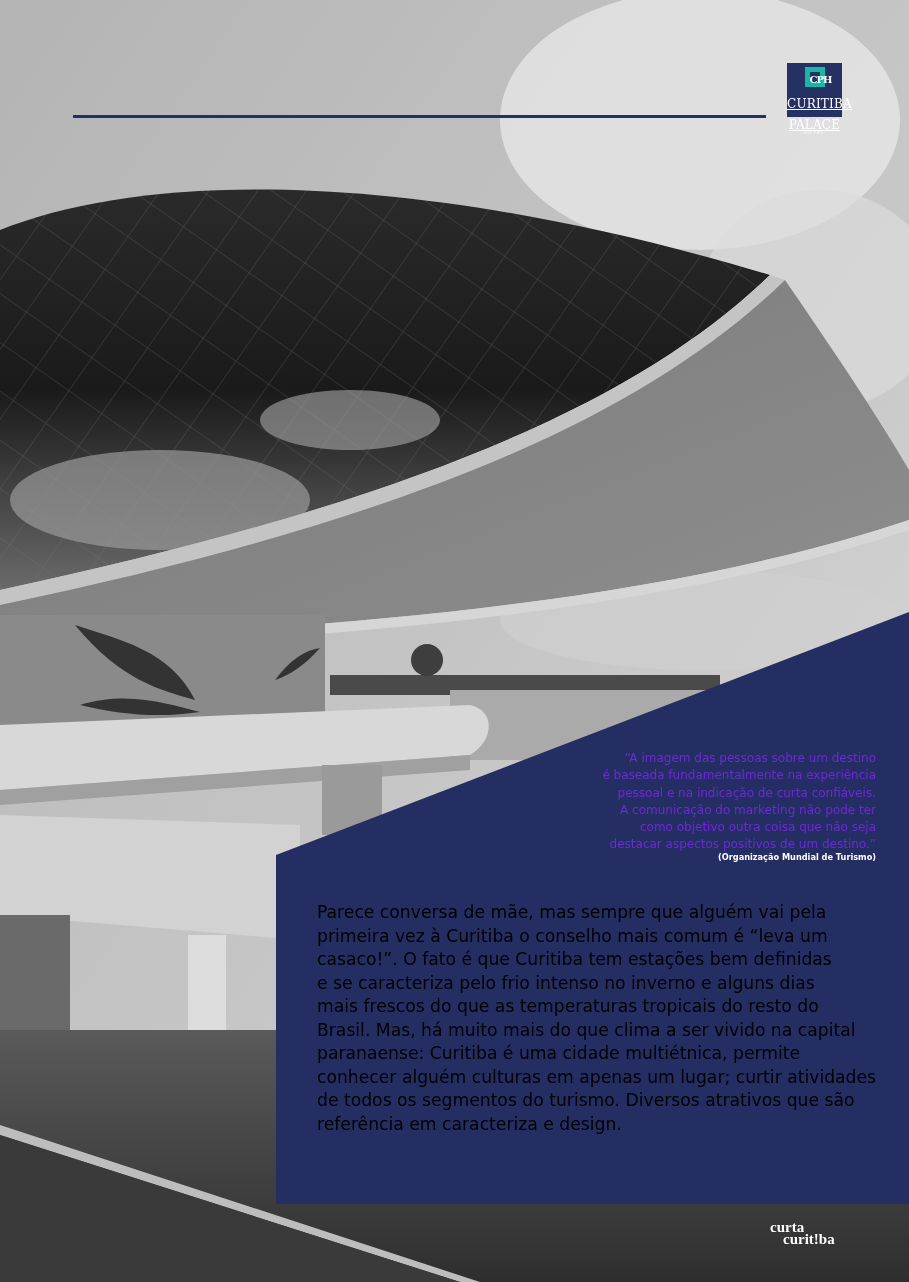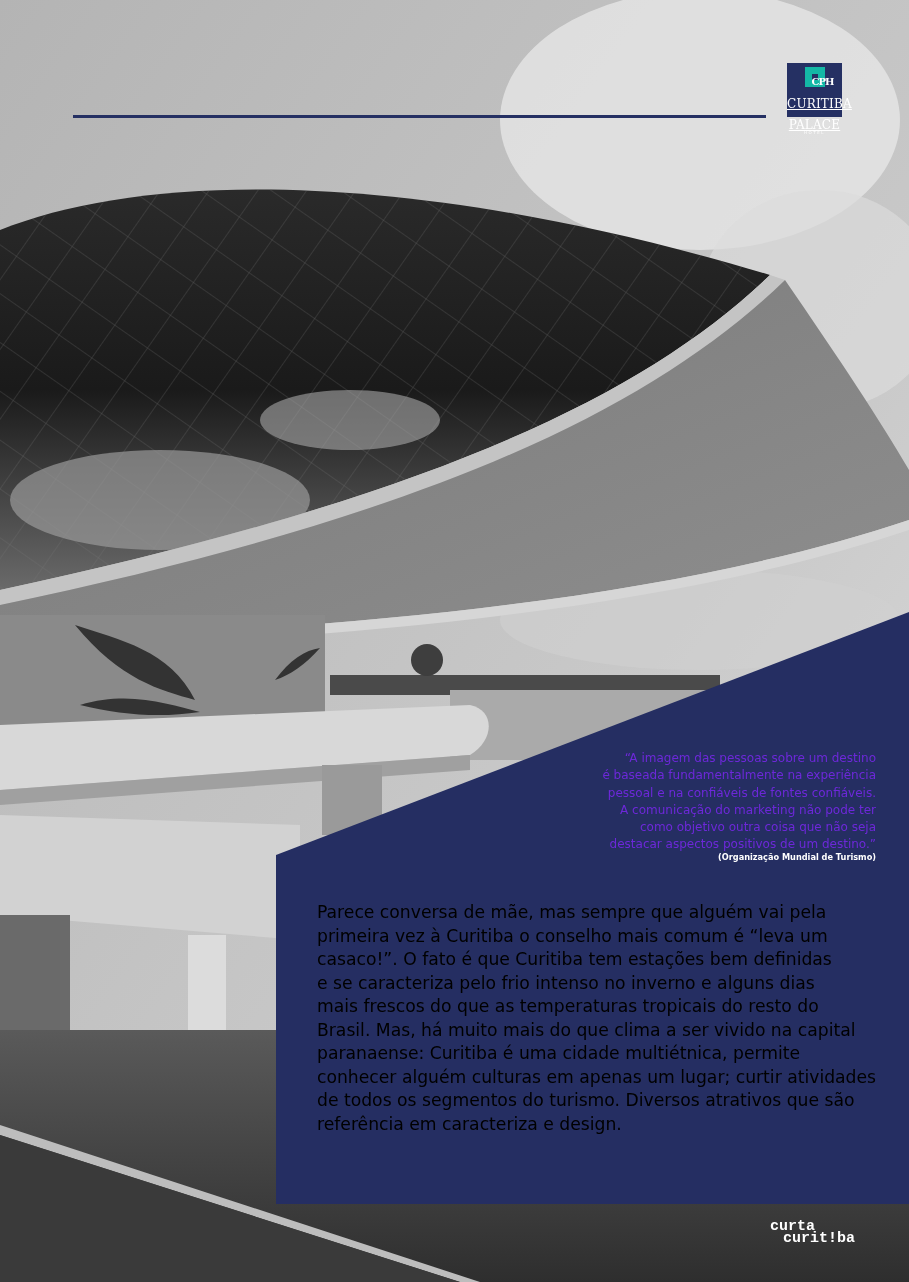--- a/index.html
+++ b/index.html
@@ -1,27 +1,27 @@
 <!DOCTYPE html>
 <html><head>
 <meta charset="utf-8">
 <style>
   html, body { margin:0; padding:0; }
   body { width:909px; height:1282px; position:relative; overflow:hidden; background:#b9b9b9; font-family:"DejaVu Sans", sans-serif; }
   .bg { position:absolute; left:0; top:0; width:909px; height:1282px; }
   .top-rule { position:absolute; left:73px; top:115px; width:693px; height:3px; background:#253063; }
   .logo { position:absolute; left:787px; top:63px; width:55px; height:54px; background:#253063; color:#fff; text-align:center; box-sizing:border-box; padding-top:4px; }
-  .logo-mark { width:20px; height:20px; margin:0 auto; border:7px solid #14b8a6; box-sizing:border-box; font-family:"DejaVu Serif", serif; font-size:10px; line-height:16px; font-weight:bold; letter-spacing:-1px; }
+  .logo-mark { width:20px; height:20px; margin:0 auto; border:5px solid #14b8a6; box-sizing:border-box; font-family:"DejaVu Serif", serif; font-size:10px; line-height:16px; font-weight:bold; letter-spacing:-1px; }
   .logo-name { font-family:"DejaVu Serif", serif; font-size:12px; line-height:7px; margin-top:14px; letter-spacing:0.2px;text-decoration:underline; }
   .logo-sub { font-size:4px; letter-spacing:1.5px; margin-top:1px; }
   .panel { position:absolute; left:276px; top:612px; width:633px; height:592px; background:#252e62; clip-path:polygon(0 243px, 633px 0, 633px 592px, 0 592px); }
   .quote { position:absolute; right:33px; top:750px; width:340px; text-align:right; color:#6d28d9; font-size:12px; line-height:17.3px; }
   .quote-src { position:absolute; right:33px; top:852px; color:#fff; font-size:8.2px; line-height:10px; font-weight:bold; }
   .body-text { position:absolute; left:317px; top:901px; width:570px; color:#000000; font-size:17.2px; line-height:23.5px; }
-  .brand { position:absolute; left:770px; top:1221px; color:#fff; font-family:Liberation Mono, monospace; font-weight:bold; font-size:15px; line-height:12px; }
+  .brand { position:absolute; left:770px; top:1221px; color:#fff; font-family:Liberation Serif, serif; font-weight:bold; font-size:15px; line-height:12px; }
   .brand div:nth-child(2) { padding-left:13px; }
 </style>
 </head>
 <body>
 
 <svg class="bg" viewBox="0 0 909 1282" xmlns="http://www.w3.org/2000/svg">
   <defs>
     <linearGradient id="sky" x1="0" y1="0" x2="1" y2="1">
       <stop offset="0" stop-color="#b4b4b4"></stop>
       <stop offset="0.6" stop-color="#c8c8c8"></stop>
@@ -88,21 +88,21 @@
   <div class="logo-name">CURITIBA</div>
   <div class="logo-name">PALACE</div>
   <div class="logo-sub">HOTEL</div>
 </div>
 
 <div class="panel"></div>
 
 <div class="quote">
   <div>“A imagem das pessoas  sobre um destino</div>
   <div>é baseada fundamentalmente na experiência</div>
-  <div>pessoal e na confiáveis de fontes confiáveis.</div>
+  <div>pessoal e na indicação de curta confiáveis.</div>
   <div>A comunicação do marketing não pode ter</div>
   <div>como objetivo outra coisa que não seja</div>
   <div>destacar aspectos positivos de um destino.”</div>
 </div>
 <div class="quote-src">(Organização Mundial de Turismo)</div>
 
 <div class="body-text">
   <div>Parece conversa de mãe, mas sempre que alguém vai pela</div>
   <div>primeira vez à Curitiba o conselho mais comum é “leva um</div>
   <div>casaco!”.  O fato é que Curitiba tem estações bem definidas</div>

